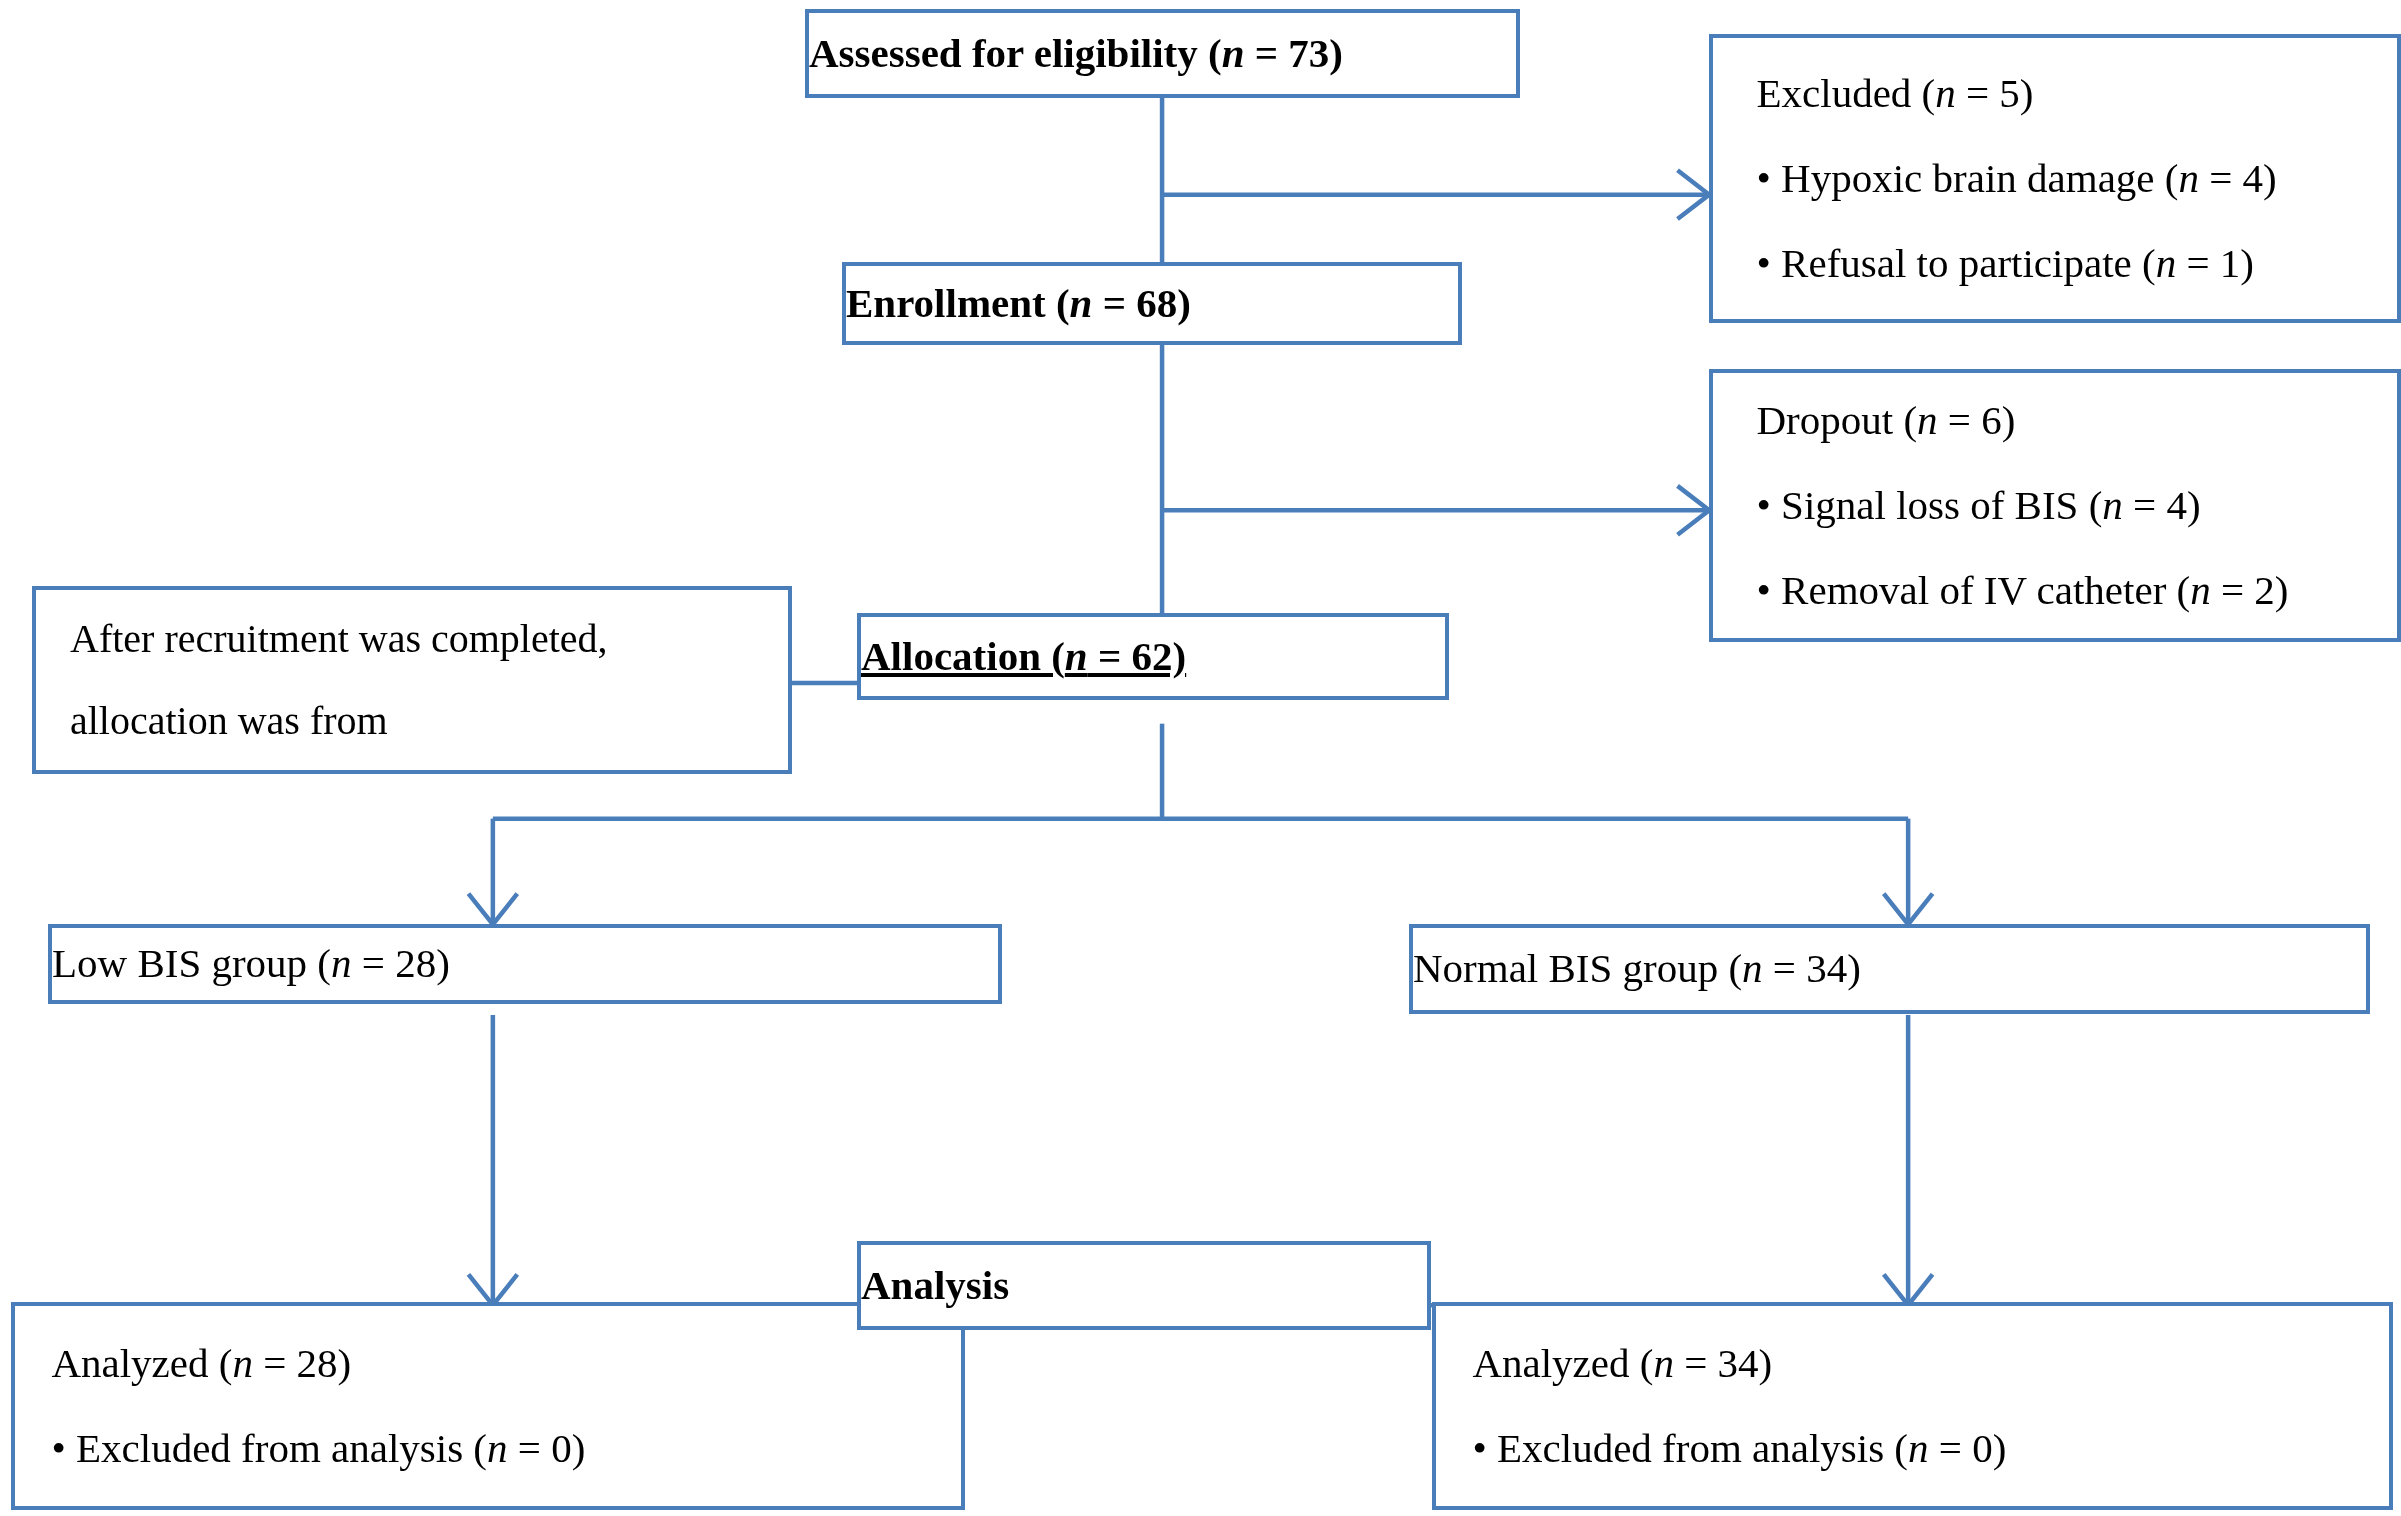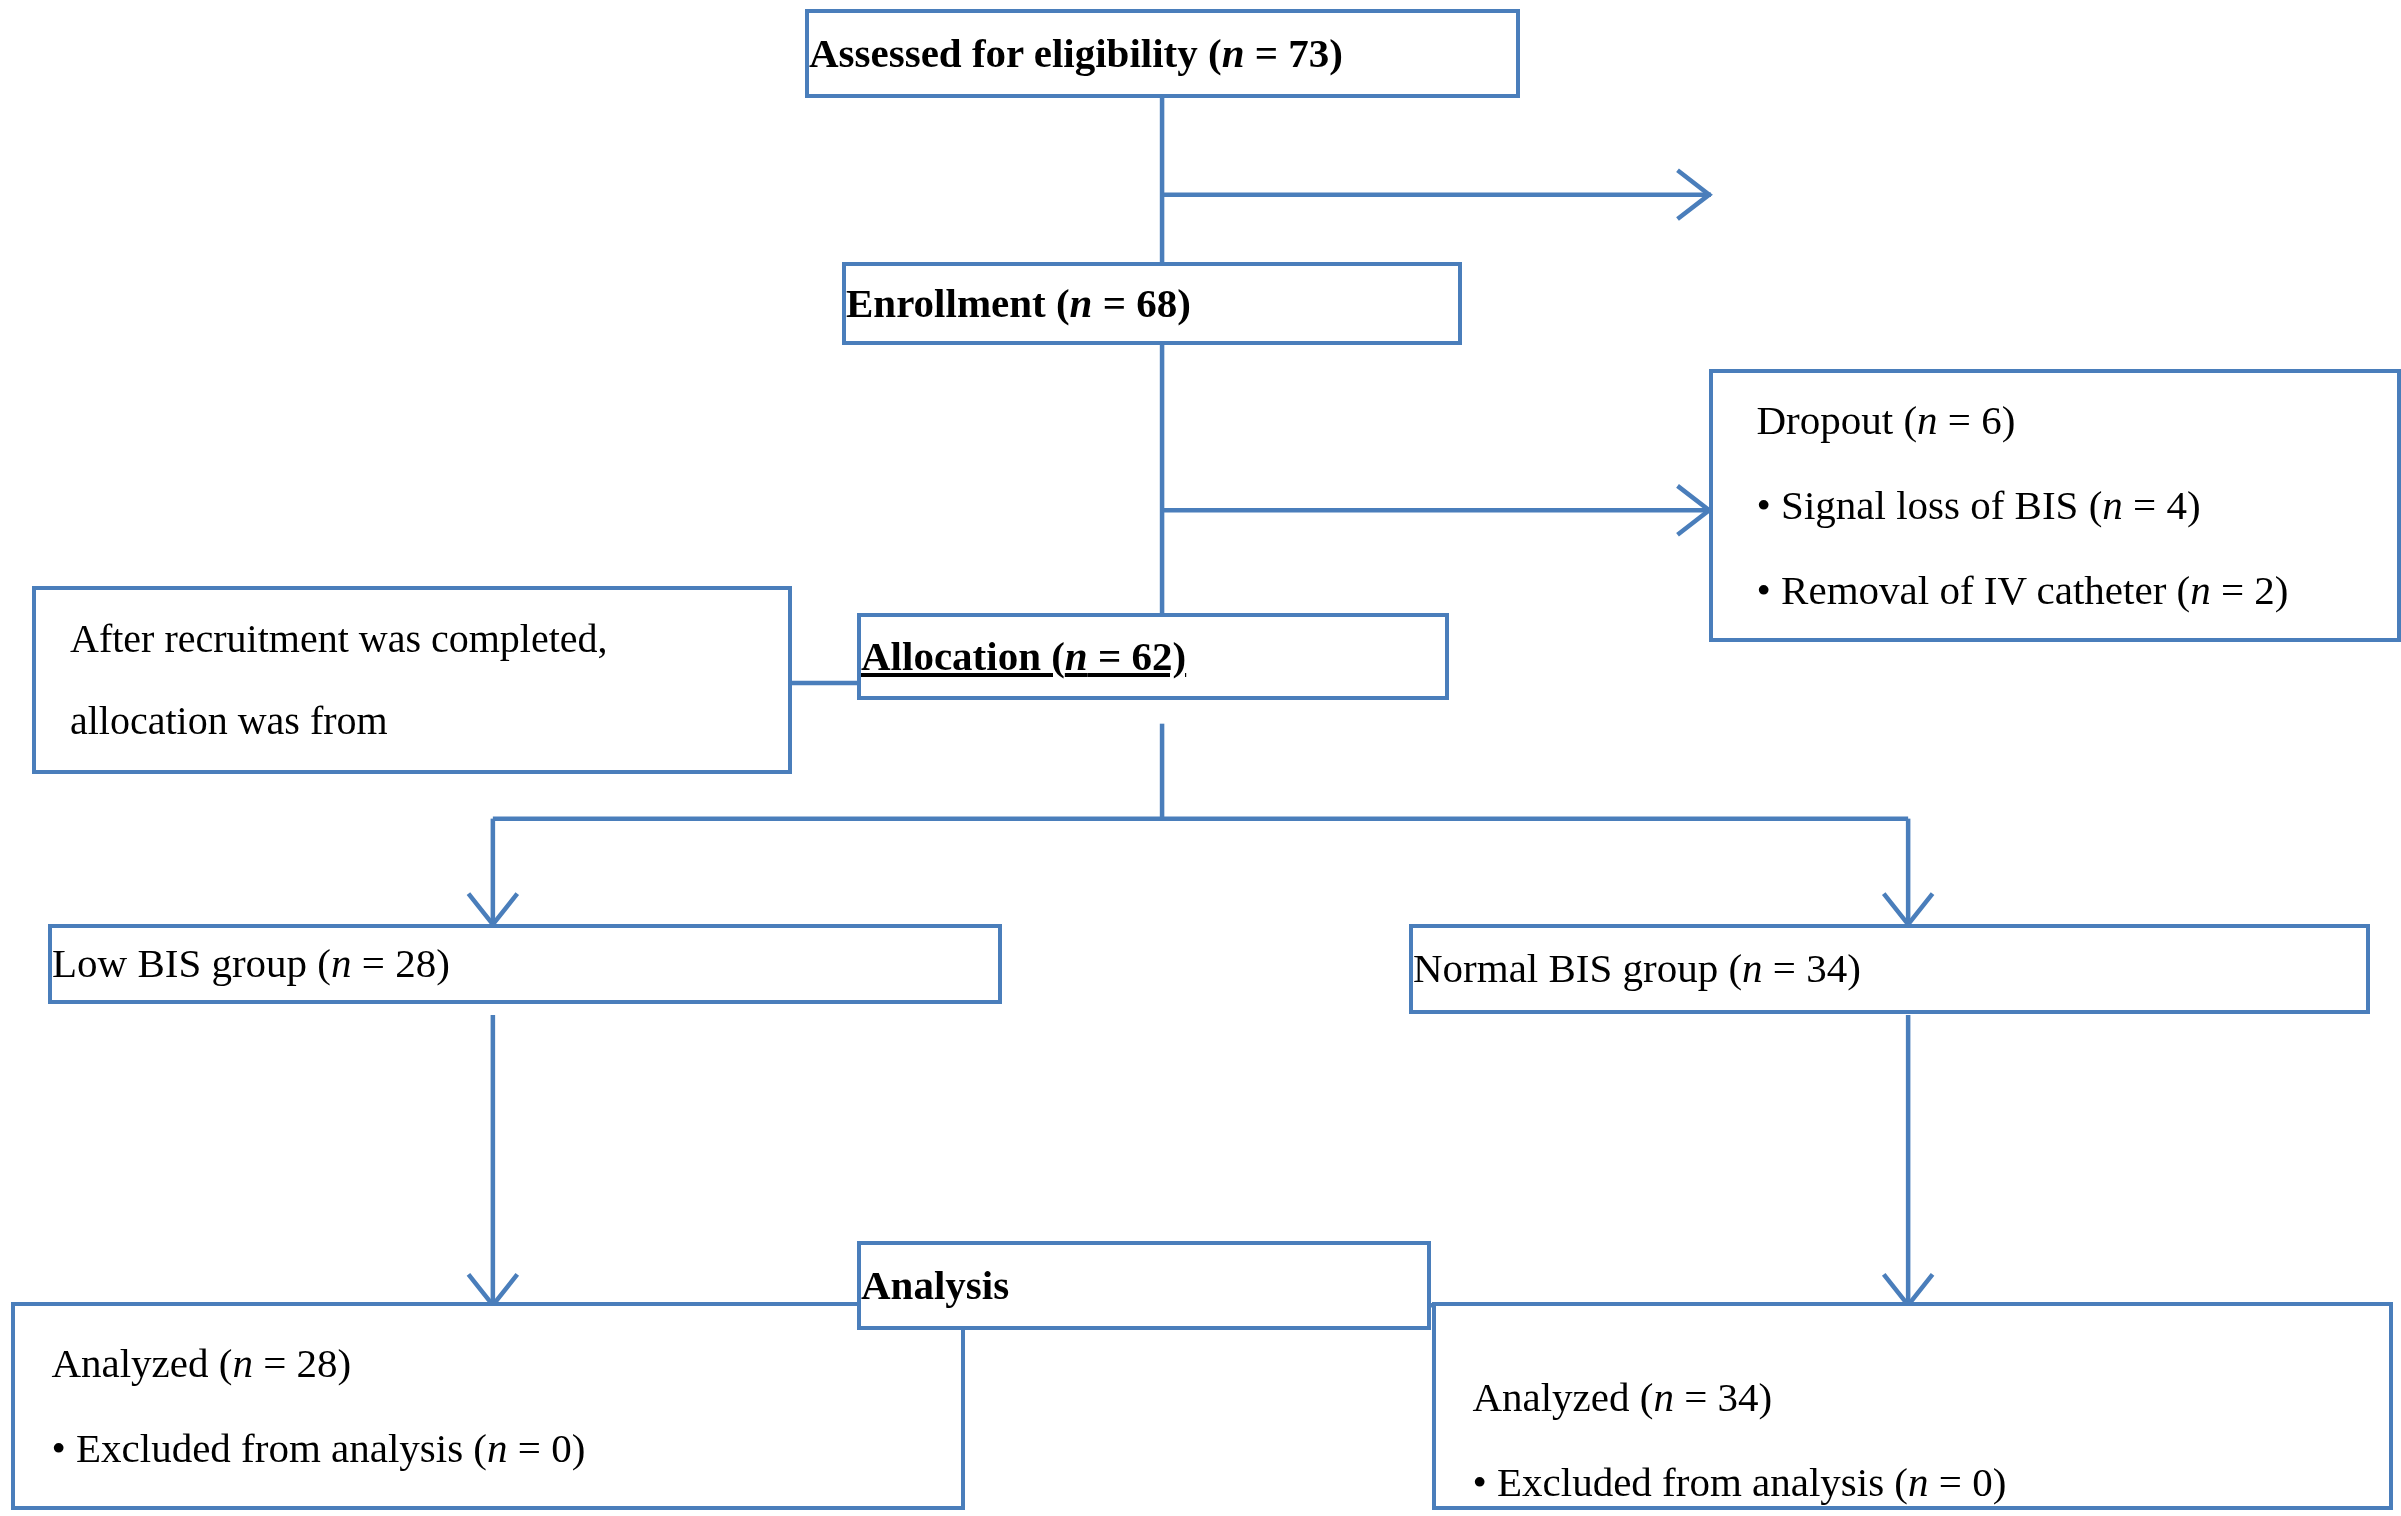--- a/index.html
+++ b/index.html
@@ -117,20 +117,25 @@
 
       <path d="M 990 1443 L 952 1443"></path>
       <path d="M 1580 1443 L 1620 1443"></path>
     </g>
   </svg>
 
   <div class="box center" id="assessed-box" style="left:805px; top:9px; width:715px; height:89px;">
     <span class="t bold"><span>Assessed for eligibility (</span><em class="n">n</em><span> = 73)</span></span>
   </div>
 
+  <div class="box left" id="excluded-box" style="left:1709px; top:34px; width:692px; height:289px; padding:27px 20px;">
+    <div class="line-item"><span>Excluded (</span><em class="n">n</em><span> = 5)</span></div>
+    <div class="line-item"><span>• Hypoxic brain damage (</span><em class="n">n</em><span> = 4)</span></div>
+    <div class="line-item"><span>• Refusal to participate (</span><em class="n">n</em><span> = 1)</span></div>
+  </div>
 
   <div class="box center" id="enrollment-box" style="left:842px; top:262px; width:620px; height:83px;">
     <span class="t bold"><span>Enrollment (</span><em class="n">n</em><span> = 68)</span></span>
   </div>
 
   <div class="box left" id="dropout-box" style="left:1709px; top:369px; width:692px; height:273px; padding:23.5px 20px;">
     <div class="line-item"><span>Dropout (</span><em class="n">n</em><span> = 6)</span></div>
     <div class="line-item"><span>• Signal loss of BIS (</span><em class="n">n</em><span> = 4)</span></div>
     <div class="line-item"><span>• Removal of IV catheter (</span><em class="n">n</em><span> = 2)</span></div>
   </div>
@@ -150,21 +155,21 @@
 
   <div class="box center" id="normal-bis-group-box" style="left:1409px; top:924px; width:961px; height:90px;">
     <span class="t"><span>Normal BIS group (</span><em class="n">n</em><span> = 34)</span></span>
   </div>
 
   <div class="box left" id="analyzed-low-box" style="left:11px; top:1302px; width:954px; height:208px; padding:0 31px;">
     <div class="bullet-row" style="padding-left:5.4px;"><span>Analyzed (</span><em class="n">n</em><span> = 28)</span></div>
     <div class="bullet-row" style="padding-left:5.4px;"><span>• Excluded from analysis (</span><em class="n">n</em><span> = 0)</span></div>
   </div>
 
-  <div class="box left" id="analyzed-normal-box" style="left:1432px; top:1302px; width:961px; height:208px; padding:0 31px;justify-content:flex-end;">
+  <div class="box left" id="analyzed-normal-box" style="left:1432px; top:1302px; width:961px; height:208px; padding:0 31px;">
     <div class="bullet-row" style="padding-left:5.4px;"><span>Analyzed (</span><em class="n">n</em><span> = 34)</span></div>
     <div class="bullet-row" style="padding-left:5.4px;"><span>• Excluded from analysis (</span><em class="n">n</em><span> = 0)</span></div>
   </div>
 
   <div class="box center" id="analysis-box" style="left:857px; top:1241px; width:574px; height:89px;">
     <span class="t bold">Analysis</span>
   </div>
 
 </div>
 

